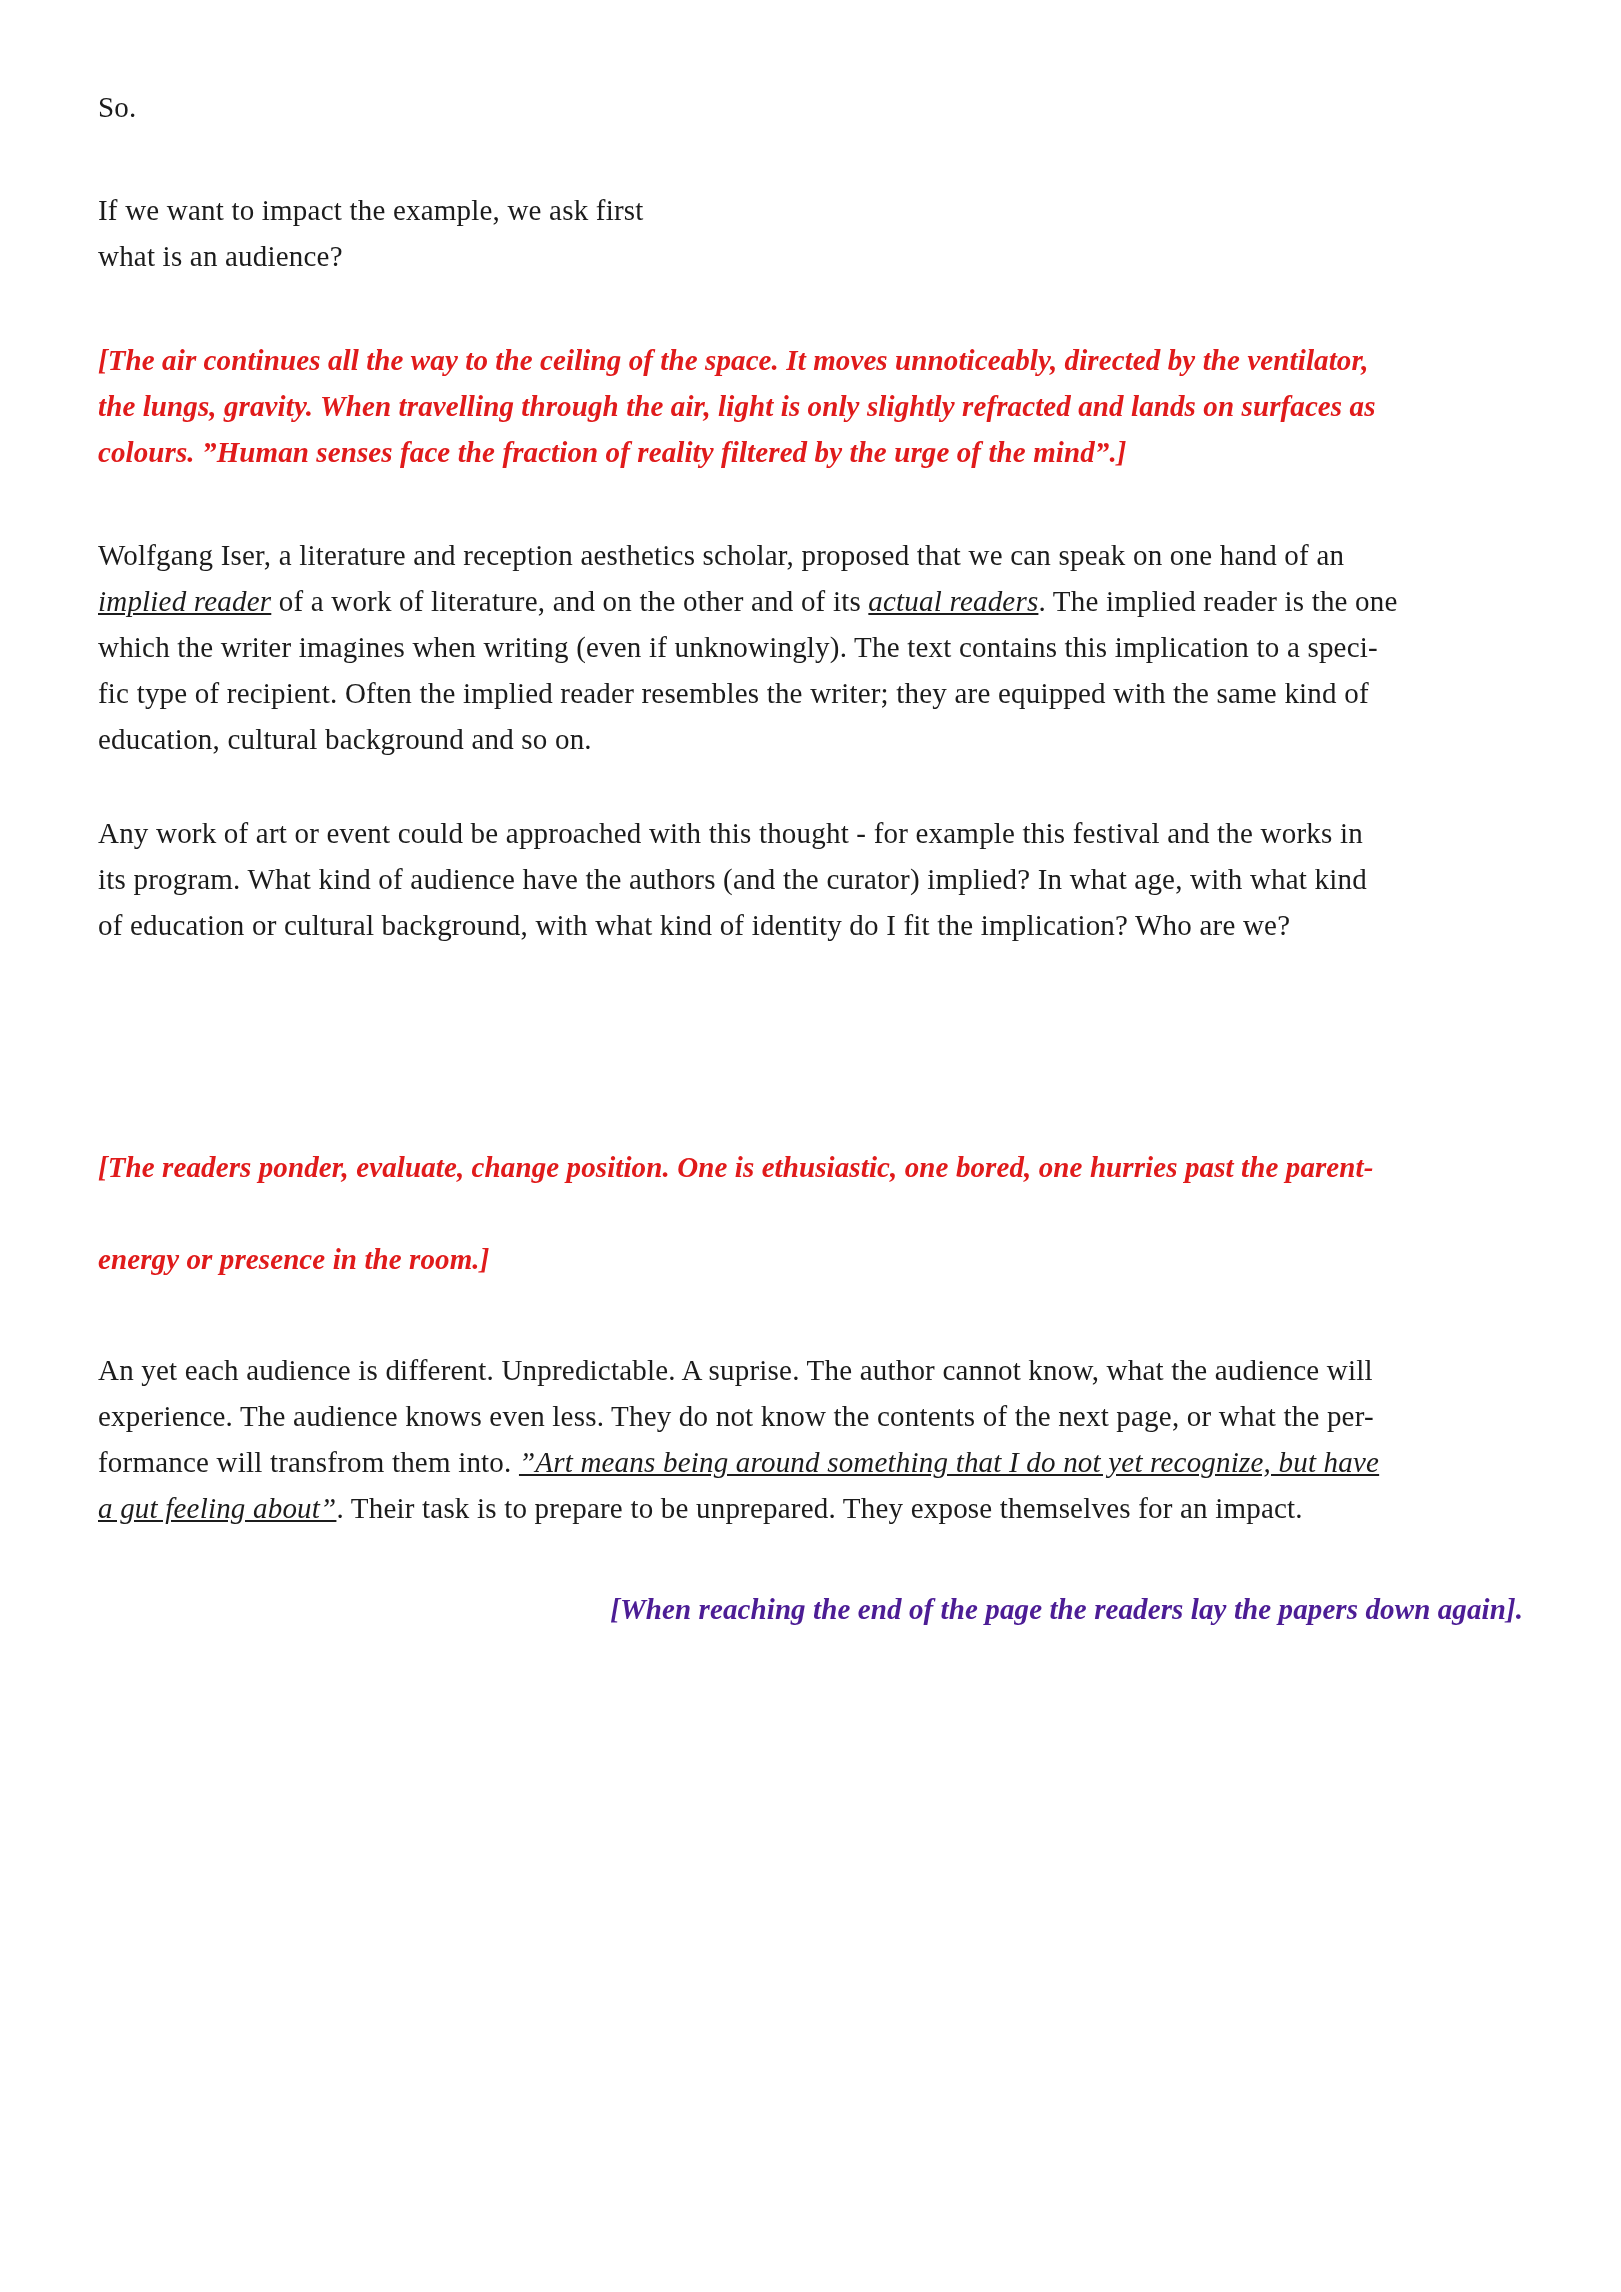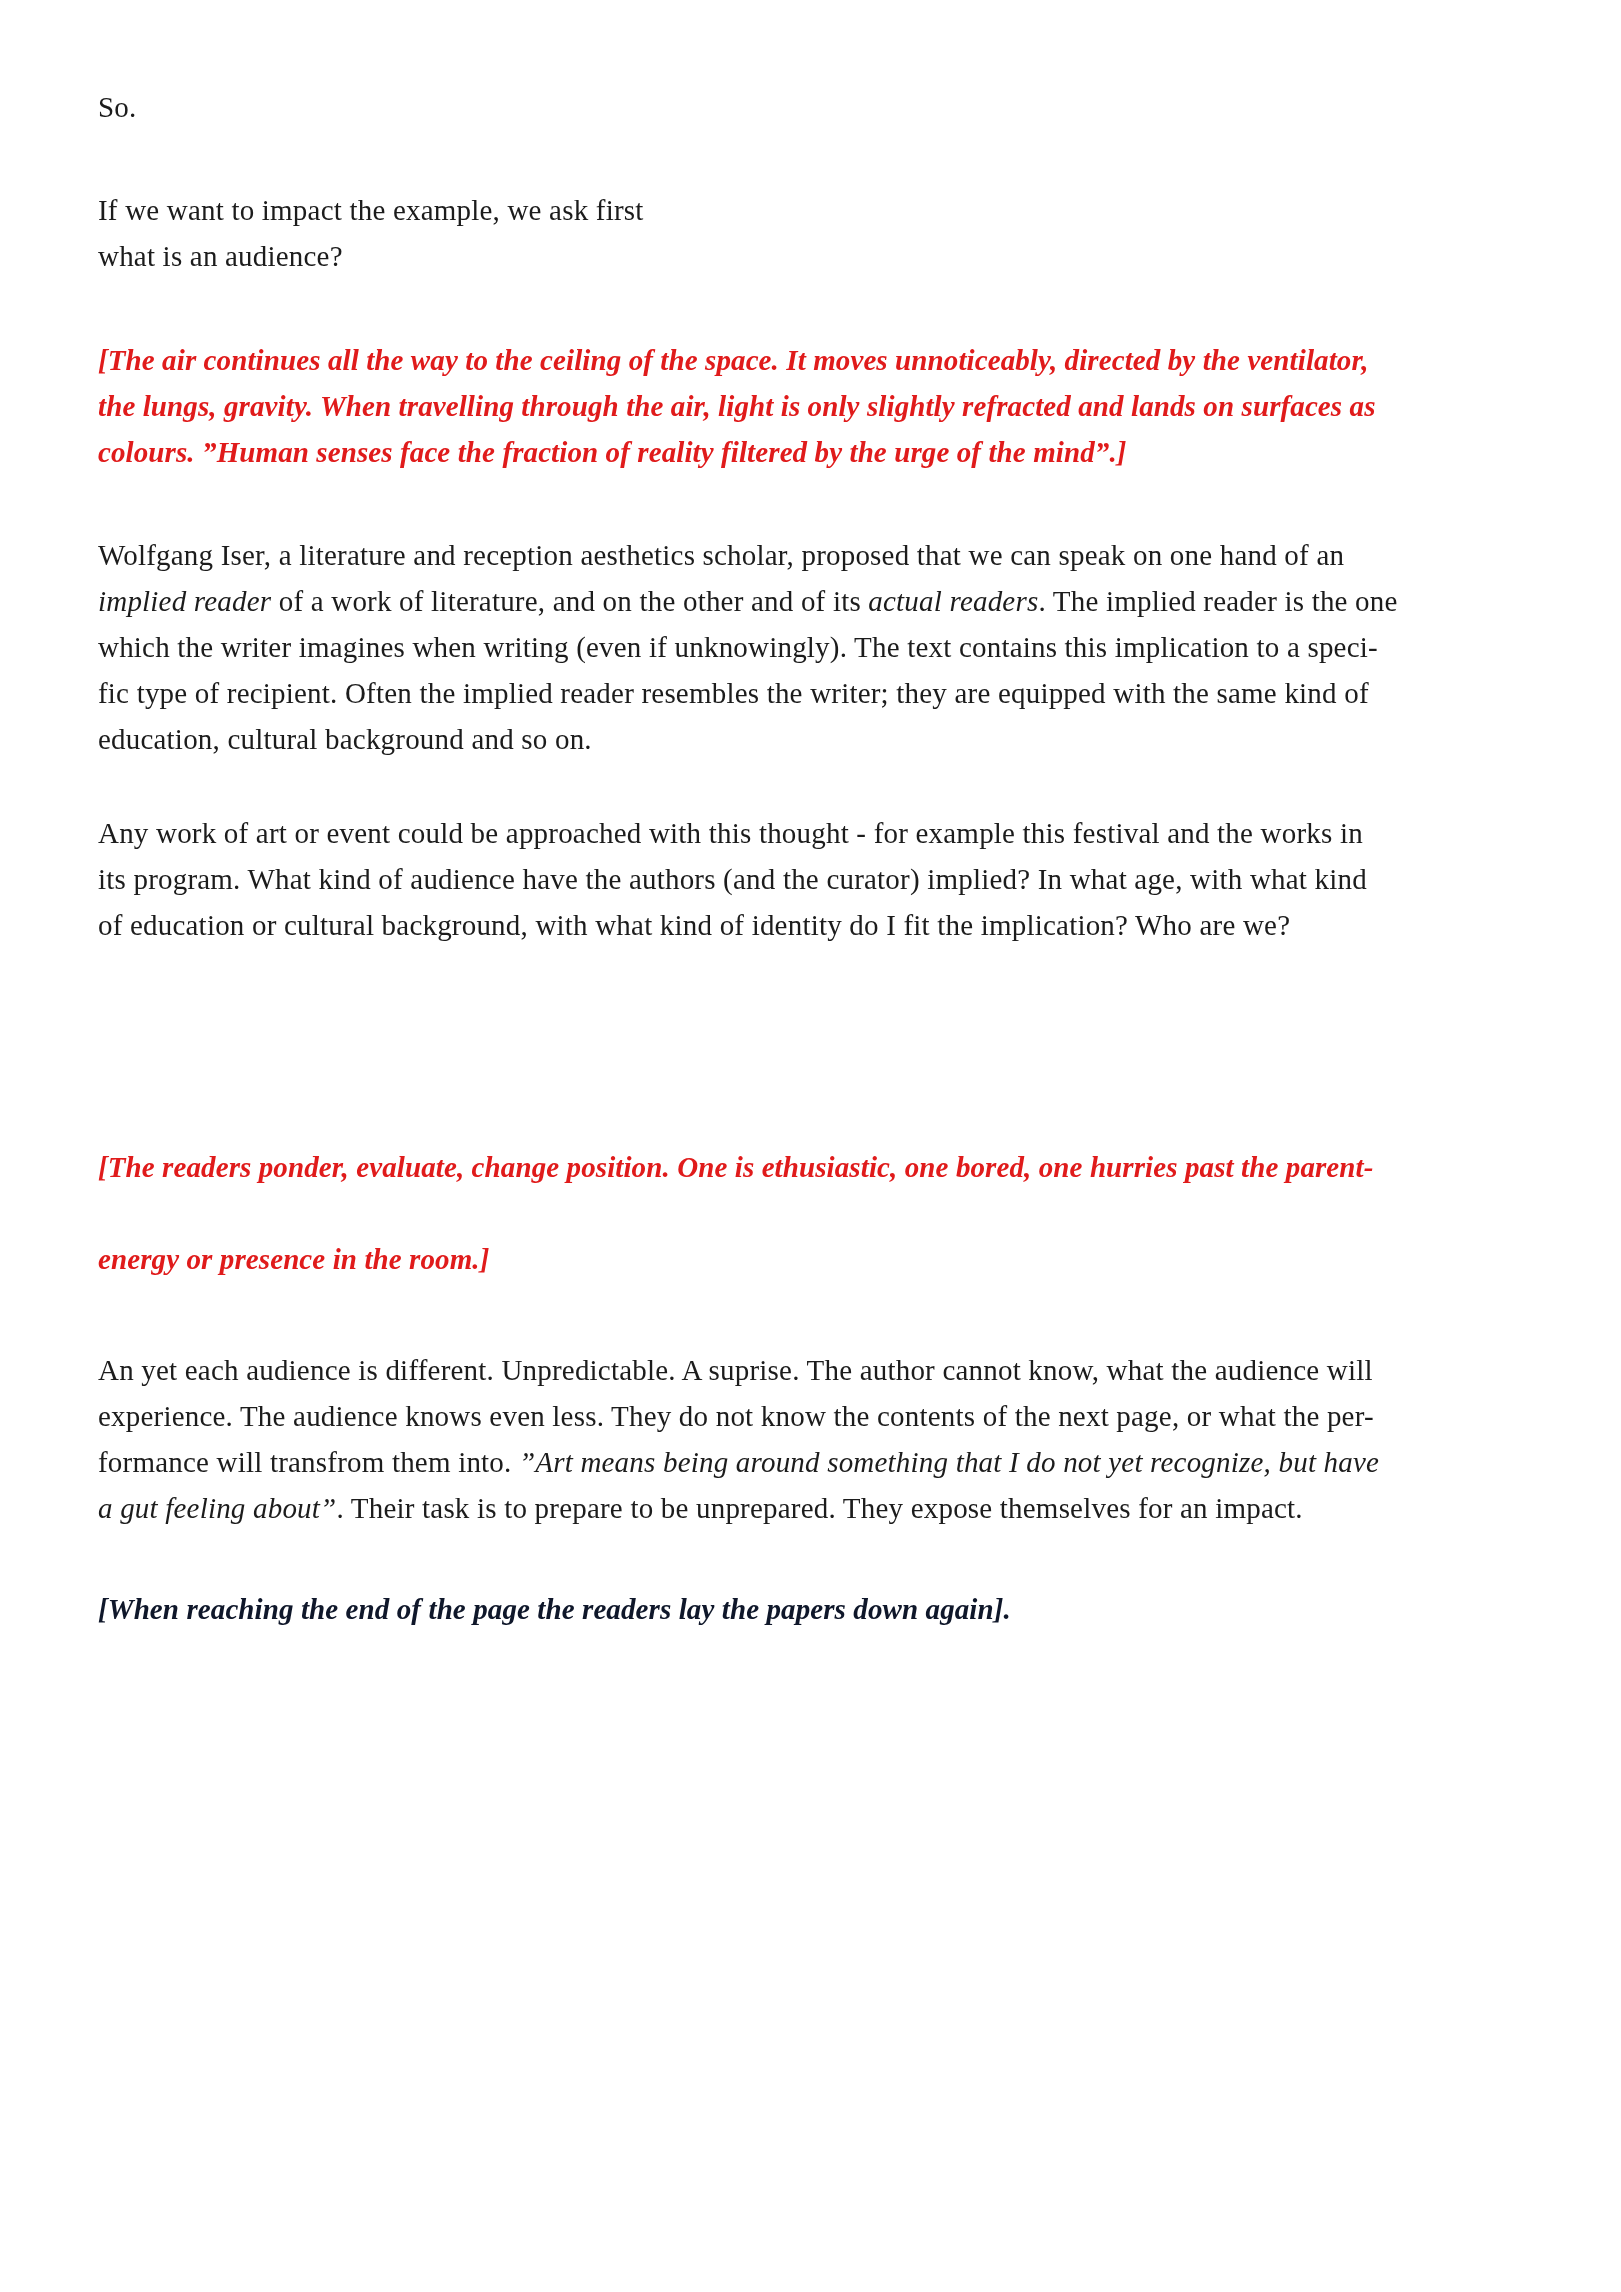--- a/index.html
+++ b/index.html
@@ -25,20 +25,21 @@
   .para {
     margin: 0;
     font-size: 29px;
     line-height: 46px;
     color: #1c1c1c;
     white-space: nowrap;
     letter-spacing: 0.2px;
   }
   .para .it {
     font-style: italic;
+    text-decoration: underline;
   }
   .para.red {
     color: #e01b1b;
     font-style: italic;
     font-weight: 600;
     letter-spacing: 0.1px;
   }
   
   .para:nth-of-type(2)  { margin-top: 57px;  }
   .para:nth-of-type(3)  { margin-top: 58px;  }
@@ -54,15 +55,15 @@
 <body>
 
 <main class="page" style="background: rgb(255, 255, 255);">
     <p class="para black" style="color: rgb(28, 28, 28);"><span>So.</span></p>
     <p class="para black" style="color: rgb(28, 28, 28);"><span>If we want to impact the example, we ask first</span><br><span>what is an audience?</span></p>
     <p class="para red" style="color: rgb(224, 27, 27);"><span>[The air continues all the way to the ceiling of the space. It moves unnoticeably, directed by the ventilator,</span><br><span>the lungs, gravity. When travelling through the air, light is only slightly refracted and lands on surfaces as</span><br><span>colours. ”Human senses face the fraction of reality filtered by the urge of the mind”.]</span></p>
     <p class="para black" style="color: rgb(28, 28, 28);"><span>Wolfgang Iser, a literature and reception aesthetics scholar, proposed that we can speak on one hand of an</span><br><span class="it">implied reader</span><span> of a work of literature, and on the other and of its </span><span class="it">actual readers</span><span>. The implied reader is the one</span><br><span>which the writer imagines when writing (even if unknowingly). The text contains this implication to a speci-</span><br><span>fic type of recipient. Often the implied reader resembles the writer; they are equipped with the same kind of</span><br><span>education, cultural background and so on.</span></p>
     <p class="para black" style="color: rgb(28, 28, 28);"><span>Any work of art or event could be approached with this thought - for example this festival and the works in</span><br><span>its program. What kind of audience have the authors (and the curator) implied? In what age, with what kind</span><br><span>of education or cultural background, with what kind of identity do I fit the implication? Who are we?</span></p>
     <p class="para red" style="color: rgb(224, 27, 27);"><span>[The readers ponder, evaluate, change position. One is ethusiastic, one bored, one hurries past the parent-</span><br><br><span>energy or presence in the room.]</span></p>
     <p class="para black" style="color: rgb(28, 28, 28);"><span>An yet each audience is different. Unpredictable. A suprise. The author cannot know, what the audience will</span><br><span>experience. The audience knows even less. They do not know the contents of the next page, or what the per-</span><br><span>formance will transfrom them into. </span><span class="it">”Art means being around something that I do not yet recognize, but have</span><br><span class="it">a gut feeling about”</span><span>. Their task is to prepare to be unprepared. They expose themselves for an impact.</span></p>
-    <p class="para red" style="color: #0f172a;"><span>[When reaching the end of the page the readers lay the papers down again].</span></p>
+    <p class="para red" style="color: #4c1d95; text-align: right;"><span>[When reaching the end of the page the readers lay the papers down again].</span></p>
   </main>
 
 
 </body></html>

